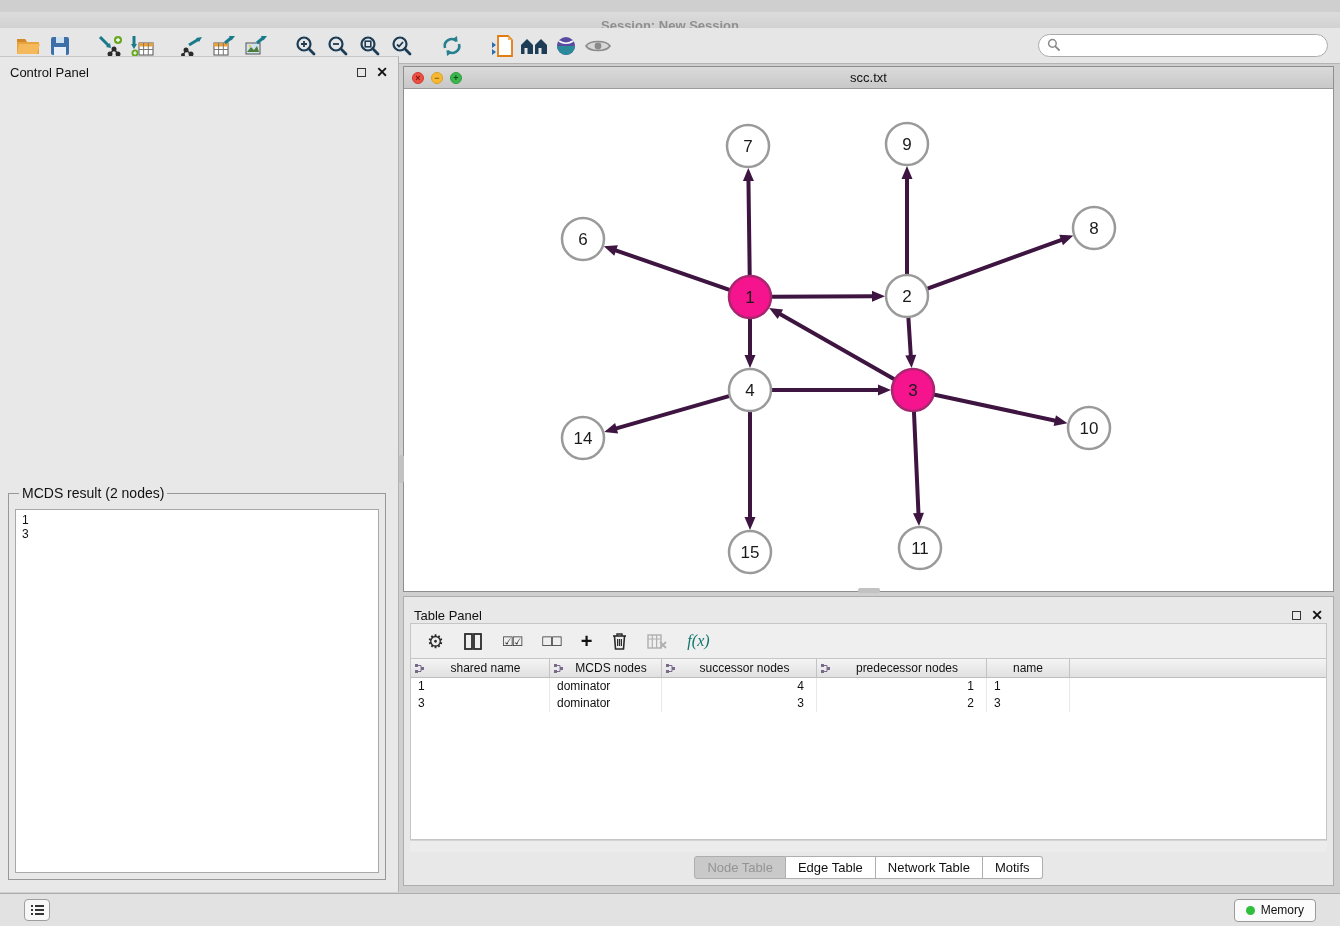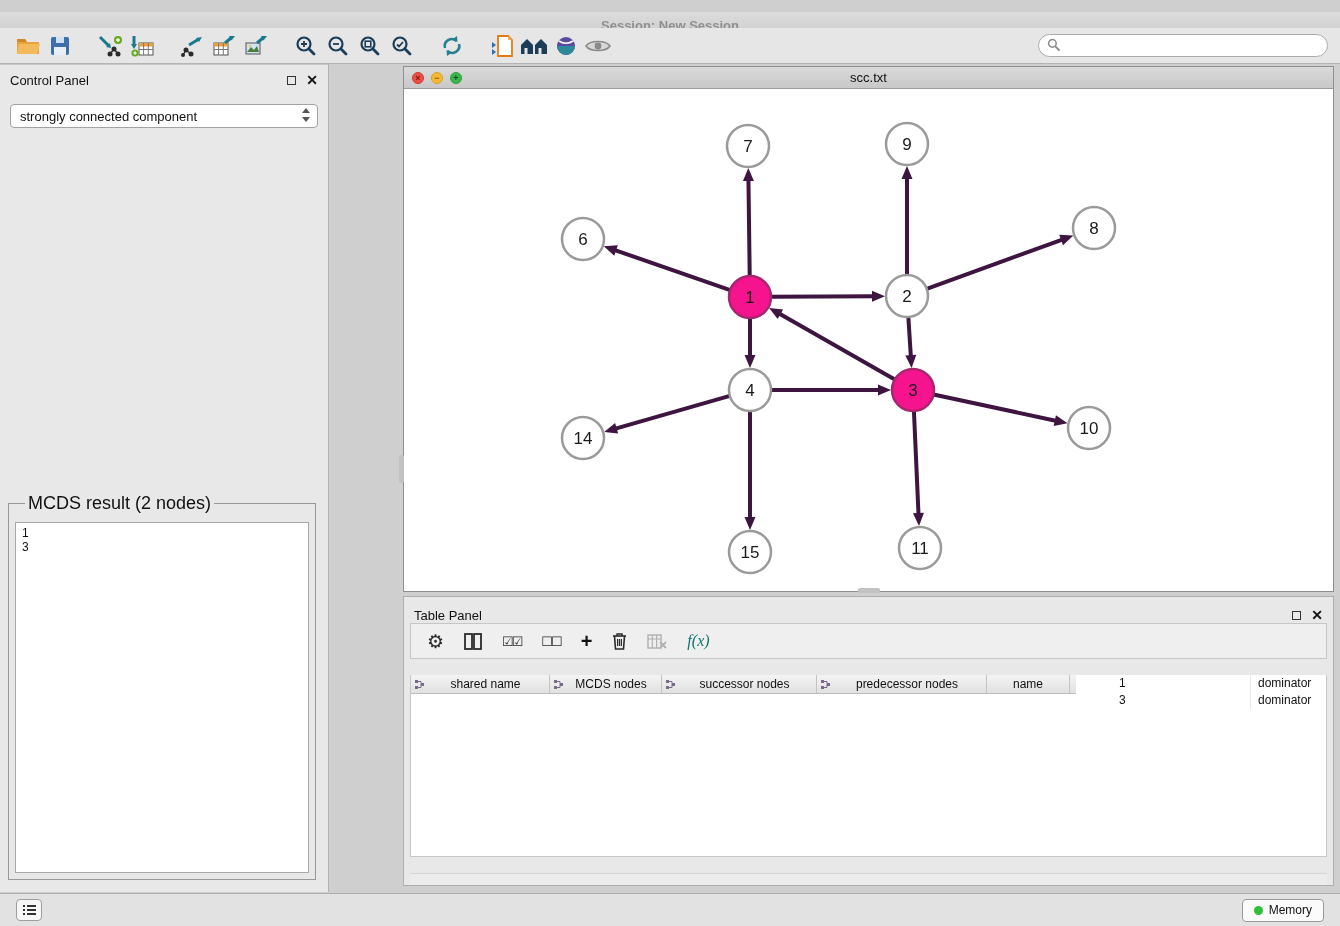--- a/index.html
+++ b/index.html
@@ -15,41 +15,41 @@
   .toolbar { position:absolute; top:28px; left:0; right:0; height:36px;
     background:#e6e6e6; border-bottom:1px solid #b4b4b4;
     display:flex; align-items:center; padding:0 12px; }
   .tb-btn { width:32px; height:30px; display:flex; align-items:center; justify-content:center; border-radius:4px; cursor:default; }
   .grp { margin-left:18px; }
   .search-wrap { margin-left:auto; width:290px; height:23px; background:#fff;
     border:1px solid #ababab; border-radius:12px; display:flex; align-items:center; padding:0 8px; gap:5px; }
   .search-wrap input { border:none; outline:none; flex:1; font-size:12px; font-family:"Liberation Sans",sans-serif; background:transparent; }
 
   
-  .control-panel { position:absolute; left:0; top:64px; width:329px; bottom:34px;
+  .control-panel { position:absolute; left:0; top:56px; width:399px; bottom:34px;
     background:#e8e8e8; border-right:1px solid #b2b2b2; border-top:1px solid #c6c6c6; }
   .panel-header { height:30px; display:flex; align-items:center; padding:0 10px; font-size:13px; }
   .panel-header .sp { flex:1; }
   .win-ctl { display:flex; gap:10px; align-items:center; }
   .float-box { width:9px; height:9px; border:1.5px solid #333; display:inline-block; }
   .close-x { font-weight:bold; font-size:14px; color:#111; }
   .cp-tabs, .tp-tabs { display:flex; justify-content:center; }
   .tab { background:#fff; border:1px solid #aeaeae; border-left:none; padding:3px 12px; font-size:13px; color:#111; cursor:default; }
   .tab:first-child { border-left:1px solid #aeaeae; border-radius:3px 0 0 3px; }
   .tab:last-child { border-radius:0 3px 3px 0; }
   .tab.active { background:#c9c9c9; color:#949494; }
   .opt-label { text-align:center; margin-top:24px; font-size:13px; }
   .dropdown { width:308px; height:24px; margin:9px auto 0 auto; background:#fff;
     border:1px solid #a3a3a3; border-radius:4px; display:flex; align-items:center; padding:0 6px 0 9px; font-size:13px; }
   .dropdown .val { flex:1; }
   .cp-buttons { display:flex; justify-content:center; gap:15px; margin-top:12px; }
   .btn { background:#fff; border:1px solid #a3a3a3; border-radius:4px; height:23px; padding:0 14px; font-size:13px; display:flex; align-items:center; }
   .result-fieldset { position:absolute; left:8px; right:12px; top:428px; bottom:12px;
     border:1px solid #989898; padding:8px 6px 6px 6px; }
-  .result-fieldset legend { font-size:18px; padding:0 3px; margin-left:10px; }
+  .result-fieldset legend { font-size:14px; padding:0 3px; margin-left:4px; }
   .result-box { width:100%; height:100%; background:#fff; border:1px solid #a8a8a8;
     font-size:12px; padding:3px 6px; white-space:pre; overflow:hidden; }
 
   
   .net-window { position:absolute; left:403px; top:66px; width:931px; height:526px;
     background:#fff; border:1px solid #8f8f8f; }
   .net-titlebar { height:22px; background:linear-gradient(#dadada,#c8c8c8);
     border-bottom:1px solid #9c9c9c; position:relative; text-align:center; line-height:22px; font-size:13px; color:#111; }
   .lights { position:absolute; left:8px; top:5px; display:flex; gap:7px; }
   .light { width:12px; height:12px; border-radius:50%; font-size:9px; line-height:11px; text-align:center; font-weight:bold; }
@@ -65,37 +65,37 @@
   .table-panel { position:absolute; left:403px; top:596px; width:931px; height:290px;
     background:#e8e8e8; border:1px solid #adadad; display:flex; flex-direction:column; }
   .tp-header { height:26px; display:flex; align-items:flex-end; padding:0 10px; font-size:13px; }
   .tp-toolbar { margin:0 6px; height:36px; background:#efefef; border:1px solid #c6c6c6;
     display:flex; align-items:center; gap:20px; padding:0 16px; }
   .tp-icon { display:flex; align-items:center; justify-content:center; }
   .gear { font-size:19px; color:#2b2b2b; }
   .chk { font-size:13px; color:#2b2b2b; letter-spacing:-2px; }
   .plus-glyph { font-size:20px; font-weight:bold; color:#111; }
   .fx { font-family:"Liberation Serif", serif; font-style:italic; font-size:16px; color:#0f766e; }
-  .tp-body { margin:16px 6px; background:#fff; border:1px solid #c6c6c6; border-top:none; flex:1; display:flex; flex-direction:row; overflow:hidden;gap:36px; }
+  .tp-body { margin:0 6px; background:#fff; border:1px solid #c6c6c6; border-top:none; flex:1; display:flex; flex-direction:column; overflow:hidden; }
   .thead { display:flex; height:19px; background:linear-gradient(#f4f4f4,#e1e1e1); border-bottom:1px solid #bdbdbd; }
   .thead .tcell { border-right:1px solid #c3c3c3; display:flex; align-items:center; font-size:12px; padding:0 3px; }
   .thead .hlabel { flex:1; text-align:center; }
   .trow { display:flex; height:17px; }
   .trow .tcell { border-right:1px solid #e8e8e8; font-size:12px; line-height:17px; overflow:hidden; }
   .c0 { width:139px; } .c1 { width:112px; } .c2 { width:155px; } .c3 { width:170px; } .c4 { width:83px; }
   .cfill, .hfill { flex:1; border-right:none !important; }
   .a-left { padding-left:7px; text-align:left; }
   .a-right { padding-right:12px; text-align:right; }
   .t-filler { flex:1; }
   .tp-scrollstrip { height:12px; background:#ececec; border-top:1px solid #d4d4d4; margin:0 6px; }
   .tp-tabs { padding:4px 0 6px 0; }
 
   
   .statusbar { position:absolute; bottom:0; left:0; right:0; height:33px;
-    background:#e2e2e2; border-top:1px solid #adadad; display:flex; align-items:center; padding:0 16px; }
+    background:#e2e2e2; border-top:1px solid #adadad; display:flex; align-items:center; padding:0 24px; }
   .list-btn { width:26px; height:22px; border:1px solid #9e9e9e; border-radius:4px; background:#f7f7f7;
     display:flex; align-items:center; justify-content:center; }
   .memory-btn { margin-left:auto; border:1px solid #9a9a9a; border-radius:4px; background:#fbfbfb;
     height:23px; padding:0 11px; display:flex; align-items:center; gap:6px; font-size:12px; }
   .green-dot { width:9px; height:9px; border-radius:50%; background:#2fbf3a; display:inline-block; }
 
   .sort-icon svg, .tp-icon svg, .tb-btn svg { display:block; }
 </style>
 </head>
 <body>
@@ -288,29 +288,20 @@
   <div class="panel-header">
     <span>Control Panel</span>
     <span class="sp"></span>
     <span class="win-ctl">
       <span class="float-box"></span>
       <span class="close-x">✕</span>
     </span>
   </div>
 
 
-  <div class="dropdown">
-    <span class="val">strongly connected component</span>
-    <span>
-      <svg width="10" height="16" viewBox="0 0 10 16">
-          <path d="M5 1L9 6H1z" fill="#555"></path>
-          <path d="M5 15L1 10h8z" fill="#555"></path>
-        </svg>
-    </span>
-  </div>
 
 
   <fieldset class="result-fieldset">
     <legend>MCDS result (2 nodes)</legend>
     <div class="result-box">1
 3</div>
   </fieldset>
 </div>
 
 <div class="net-window">
@@ -485,20 +476,26 @@
           <div class="tcell c3 a-right">2</div>
           <div class="tcell c4 a-left">3</div>
           <div class="tcell cfill"></div>
         </div>
       </div>
     <div class="t-filler"></div>
   </div>
 
   <div class="tp-scrollstrip"></div>
 
+  <div class="tp-tabs">
+    <div class="tab active">Node Table</div>
+    <div class="tab">Edge Table</div>
+    <div class="tab">Network Table</div>
+    <div class="tab">Motifs</div>
+  </div>
 </div>
 
 <div class="statusbar">
   <div class="list-btn">
     <svg width="15" height="12" viewBox="0 0 15 12">
         <rect x="1" y="1" width="2" height="2" fill="#333"></rect>
         <rect x="5" y="1" width="9" height="2" fill="#333"></rect>
         <rect x="1" y="5" width="2" height="2" fill="#333"></rect>
         <rect x="5" y="5" width="9" height="2" fill="#333"></rect>
         <rect x="1" y="9" width="2" height="2" fill="#333"></rect>

